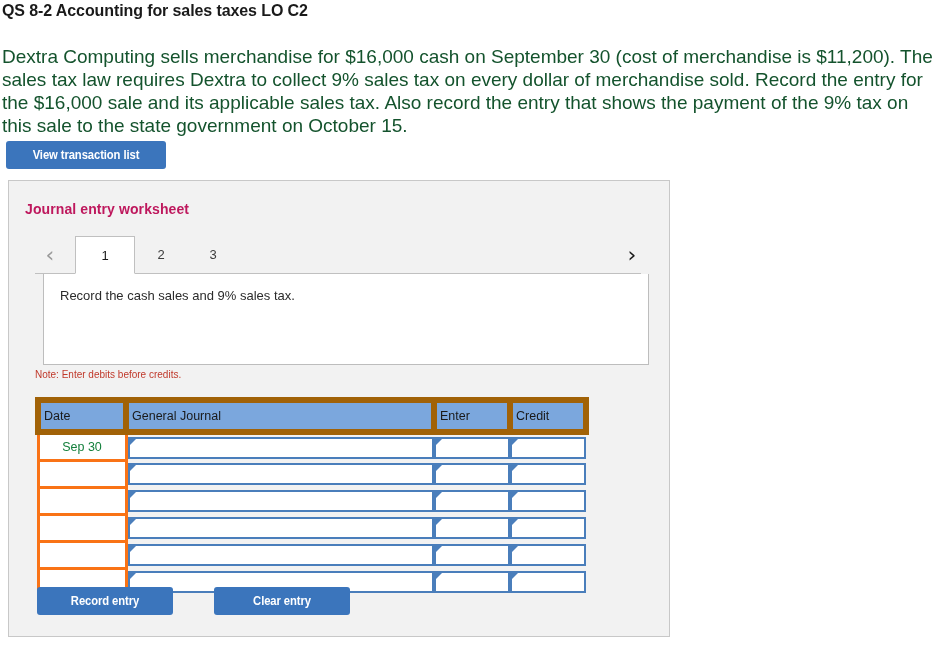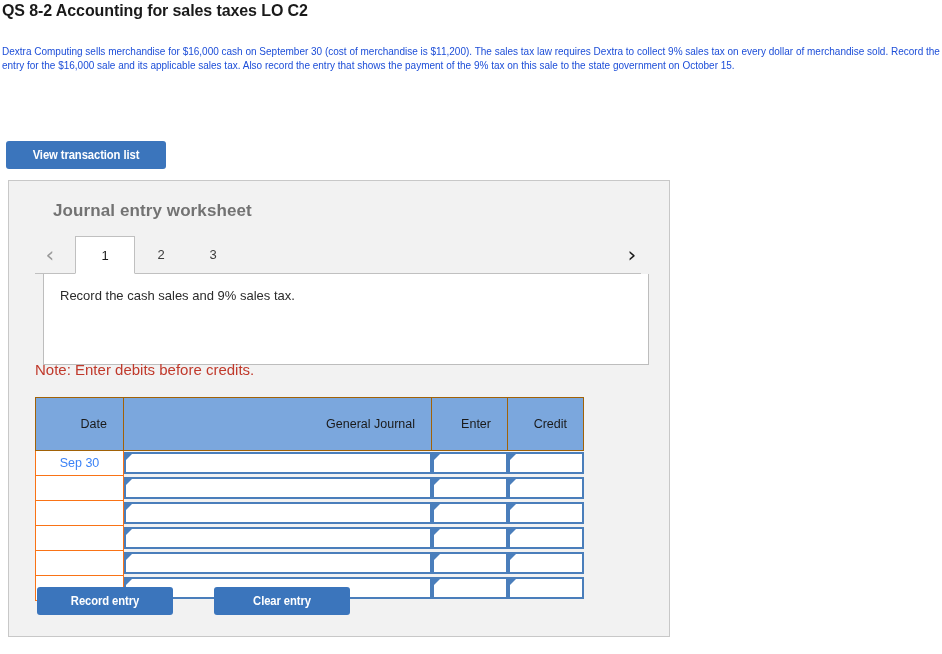--- a/index.html
+++ b/index.html
@@ -27,23 +27,23 @@
     color: #1a1a1a;
     white-space: nowrap;
   }
 
   
   #question-body {
     position: absolute;
     left: 2px;
     top: 45px;
     width: 938px;
-    font-size: 10px;
-    line-height: 14px;
-    color: #1d4ed8;
+    font-size: 19px;
+    line-height: 23px;
+    color: #14532d;
   }
 
   
   .btn {
     display: inline-block;
     background: #3b75bc;
     color: #ffffff;
     border: none;
     border-radius: 3px;
     font-family: "Liberation Sans Narrow", "Liberation Sans", sans-serif;
@@ -74,25 +74,25 @@
     top: 180px;
     width: 662px;
     height: 457px;
     background: #f2f2f2;
     border: 1px solid #c8c8c8;
     box-sizing: border-box;
   }
 
   #worksheet-heading {
     position: absolute;
-    left: 44px;
+    left: 16px;
     top: 20px;
-    font-size: 17px;
+    font-size: 14px;
     font-weight: bold;
-    color: #737373;
+    color: #be185d;
     letter-spacing: 0.1px;
   }
 
   
   #tab-strip {
     position: absolute;
     left: 26px;
     top: 55px;
     width: 606px;
     height: 38px;
@@ -156,57 +156,57 @@
     left: 16px;
     top: 14px;
     font-size: 13px;
     color: #2b2b2b;
   }
 
   
   #debits-note {
     position: absolute;
     left: 26px;
-    top: 180px;
-    font-size: 15px;
+    top: 188px;
+    font-size: 10px;
     color: #c0392b;
     font-weight: normal;
   }
 
   
   #journal-table {
     position: absolute;
     left: 26px;
     top: 216px;
     width: 548px;
     border-collapse: collapse;
     table-layout: fixed;
   }
   #journal-table th {
     background: #7ba7dd;
-    border: 1px solid #a16207;
+    border: 6px solid #a16207;
     color: #1a1a1a;
     font-size: 12.5px;
     font-weight: normal;
     height: 20px;
-    padding: 16px;
-    text-align: right;
+    padding: 3px;
+    text-align: left;
     font-family: "Liberation Sans Narrow", "Liberation Sans", sans-serif;
   }
   #journal-table td {
     padding: 0;
     height: 24px;
     vertical-align: middle;
   }
   td.date-cell {
-    border: 1px solid #f97316;
+    border: 3px solid #f97316;
     background: #ffffff;
     text-align: center;
     font-size: 12.5px;
-    color: #3b82f6;
+    color: #15803d;
     font-family: "Liberation Sans Narrow", "Liberation Sans", sans-serif;
   }
   td.input-cell {
     border: none;
     background: #f2f2f2;
     position: relative;
   }
   .cell-input {
     position: relative;
     display: block;

